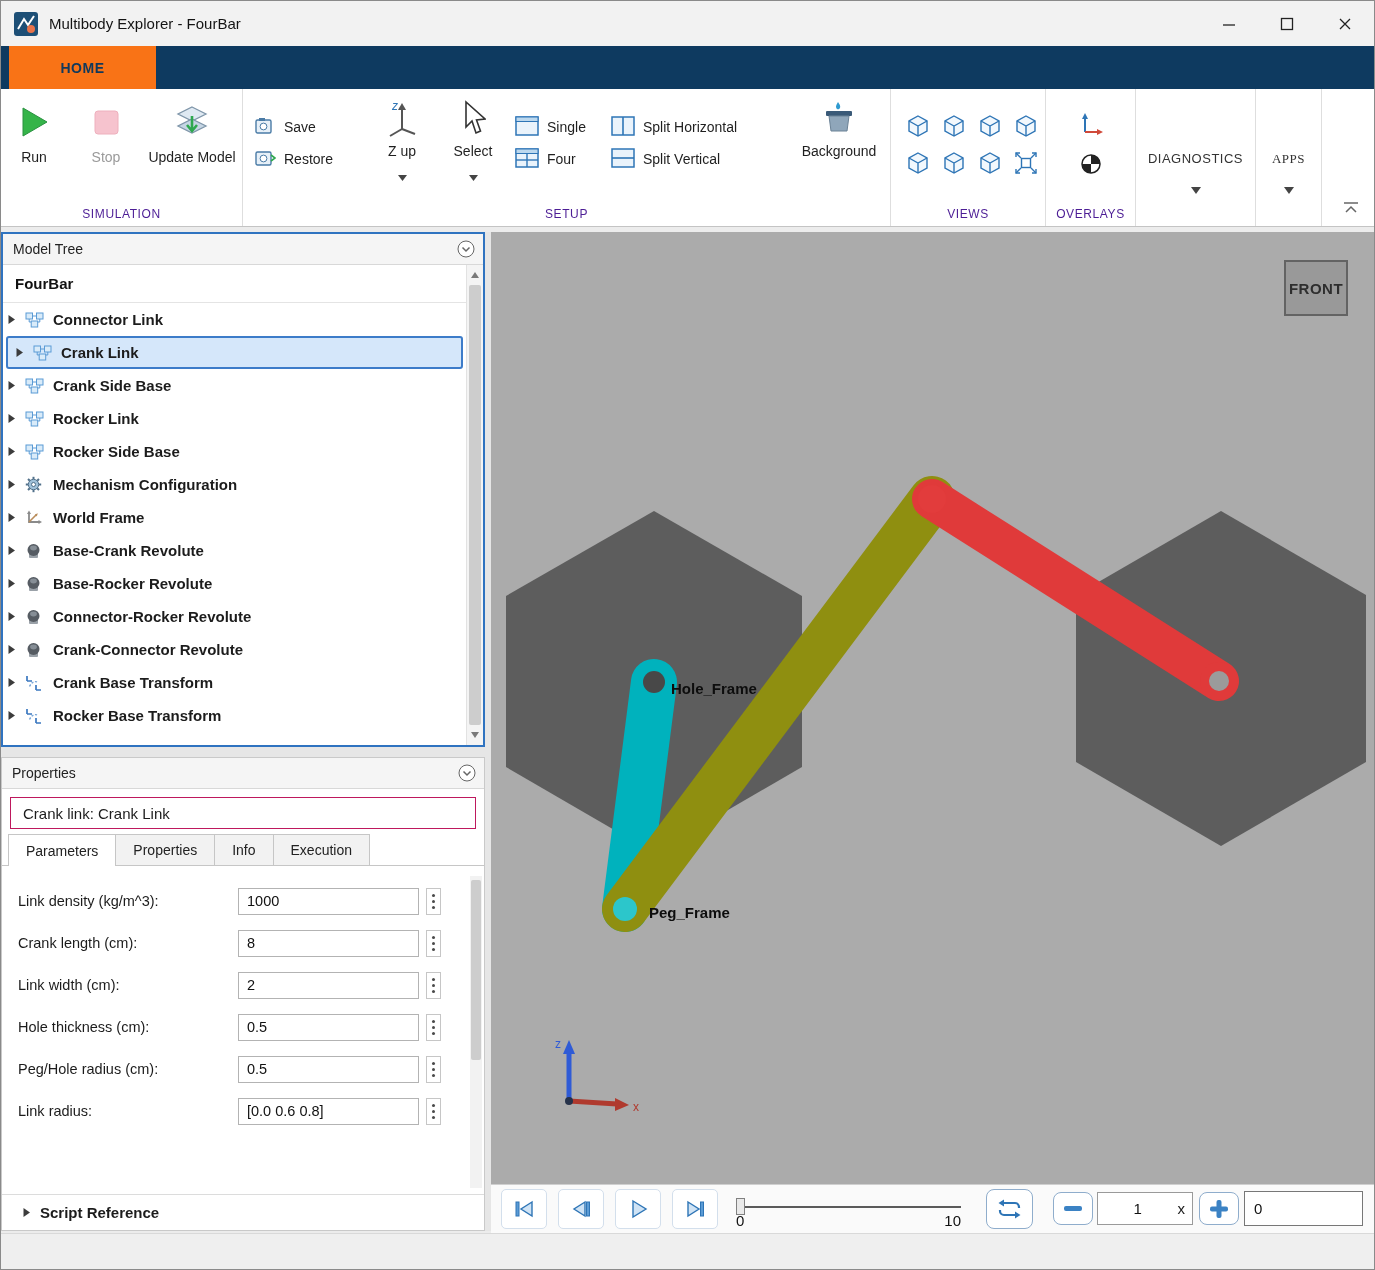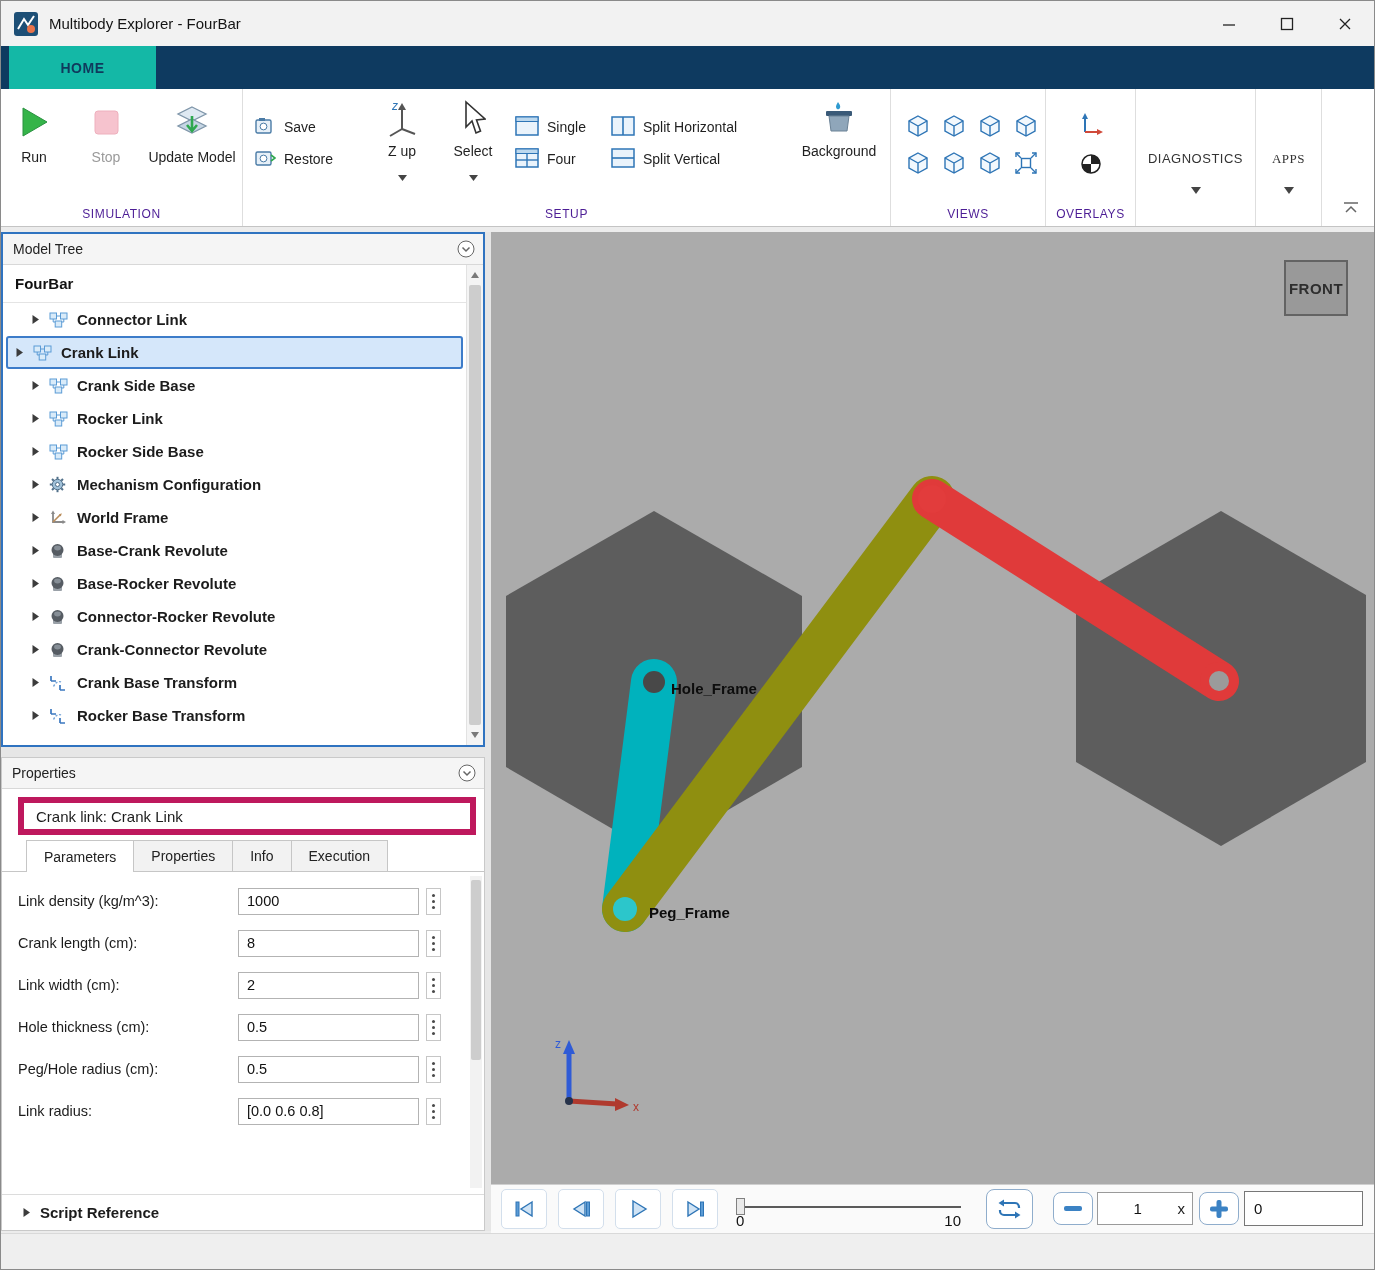--- a/index.html
+++ b/index.html
@@ -9,21 +9,21 @@
 
   
   .titlebar{position:absolute;left:0;top:0;right:0;height:45px;background:#f2f2f2;display:flex;align-items:center;padding-left:12px;}
   .app-icon{width:26px;height:26px;margin-right:10px;display:inline-flex;}
   .title-text{font-size:15px;color:#141414;}
   .win-controls{position:absolute;right:0;top:0;height:45px;display:flex;}
   .win-btn{width:58px;height:45px;display:flex;align-items:center;justify-content:center;}
 
   
   .tabband{position:absolute;left:0;top:45px;right:0;height:43px;background:#0e3a60;}
-  .home-tab{position:absolute;left:8px;top:0;width:147px;height:43px;background:#14b8a6;color:#10395c;font-weight:bold;font-size:14px;display:flex;align-items:center;justify-content:center;letter-spacing:.5px;}
+  .home-tab{position:absolute;left:8px;top:0;width:147px;height:43px;background:#f97316;color:#10395c;font-weight:bold;font-size:14px;display:flex;align-items:center;justify-content:center;letter-spacing:.5px;}
 
   
   .ribbon{position:absolute;left:0;top:88px;right:0;height:138px;background:#fff;border-bottom:1px solid #c4c4c4;}
   .rsec{position:absolute;top:0;height:100%;border-right:1px solid #dedede;}
   .rsec-label{position:absolute;bottom:5px;left:0;right:0;text-align:center;font-size:12px;color:#4c1d95;letter-spacing:.6px;}
   .sec-sim{left:0;width:242px;}
   .sec-setup{left:242px;width:648px;}
   .sec-views{left:890px;width:155px;}
   .sec-overlays{left:1045px;width:90px;}
   .sec-diag{left:1135px;width:120px;}
@@ -42,35 +42,35 @@
   .menu-caret{position:absolute;top:98px;left:0;right:0;display:flex;justify-content:center;}
   .ribbon-collapse{position:absolute;right:14px;bottom:8px;}
 
   
   .left-panel{position:absolute;left:0;top:231px;width:484px;bottom:38px;border-radius:20px;}
   .model-tree-panel{position:absolute;left:0;top:0;right:0;height:515px;background:#fff;border:2px solid #2f73c0;}
   .panel-header{height:31px;background:#f5f5f5;border-bottom:1px solid #d8d8d8;display:flex;align-items:center;padding:0 8px 0 10px;font-size:14px;color:#222;}
   .panel-header .hdr-btn{margin-left:auto;display:flex;}
   .mt-root{position:absolute;left:0;top:31px;right:17px;height:38px;display:flex;align-items:center;padding-left:12px;font-size:15px;font-weight:bold;color:#111;border-bottom:1px solid #e4e4e4;background:#fff;}
   .tree-list{position:absolute;left:0;top:69px;right:17px;bottom:0;background:#fff;overflow:hidden;}
-  .tree-row{display:flex;align-items:center;height:33px;padding-left:28px;gap:9px;}
+  .tree-row{display:flex;align-items:center;height:33px;padding-left:4px;gap:9px;}
   .tree-row.selected{background:#d5e7fa;border:2px solid #3d7cc9;border-radius:3px;margin:0 3px;padding-left:7px;}
   .tree-arrow{width:9px;display:flex;}
   .tree-icon{width:19px;display:flex;}
   .tree-label{font-size:15px;font-weight:600;color:#1c1c1c;white-space:nowrap;}
   .tree-sb{position:absolute;top:31px;right:0;width:17px;bottom:0;background:#f4f4f4;border-left:1px solid #e2e2e2;}
   .sb-arrow{position:absolute;left:0;right:0;height:16px;display:flex;align-items:center;justify-content:center;}
   .sb-up{top:2px;} .sb-down{bottom:2px;}
   .sb-thumb{position:absolute;left:2px;right:2px;top:20px;bottom:20px;background:#cdcdcd;border-radius:2px;}
   .panel-splitter{position:absolute;left:0;right:0;top:515px;height:10px;background:#e6e6e6;}
 
   
   .props-panel{position:absolute;left:0;top:525px;right:0;bottom:0;background:#fff;border:1px solid #c9c9c9;}
-  .pp-title{margin:8px 8px 6px 16px;height:38px;border:6px solid #be185d;display:flex;align-items:center;padding-left:12px;font-size:15px;color:#1c1c1c;background:#fff;}
-  .ptabs{display:flex;height:31px;border-bottom:1px solid #c6c6c6;padding-left:24px;align-items:flex-end;}
+  .pp-title{margin:8px 8px 6px 8px;height:32px;border:1px solid #be185d;display:flex;align-items:center;padding-left:12px;font-size:15px;color:#1c1c1c;background:#fff;}
+  .ptabs{display:flex;height:31px;border-bottom:1px solid #c6c6c6;padding-left:6px;align-items:flex-end;}
   .ptab{height:31px;display:flex;align-items:center;padding:0 17px;font-size:14px;color:#222;background:#f2f2f2;border:1px solid #c6c6c6;border-bottom:none;margin-right:-1px;}
   .ptab.active{background:#fff;height:32px;margin-bottom:-1px;}
   .fields{position:absolute;left:0;top:114px;right:16px;padding-top:8px;}
   .prop-row{display:flex;align-items:center;height:42px;padding-left:16px;}
   .prop-label{width:220px;font-size:14.5px;color:#1c1c1c;}
   .prop-input{width:181px;height:27px;border:1px solid #b3b3b3;background:#fff;display:flex;align-items:center;padding-left:8px;font-size:14.5px;color:#111;}
   .kebab{width:15px;height:27px;border:1px solid #c6c6c6;margin-left:7px;display:flex;align-items:center;justify-content:center;background:#fff;}
   .kebab i{width:3px;height:3px;border-radius:50%;background:#4a4a4a;box-shadow:0 -6px 0 #4a4a4a,0 6px 0 #4a4a4a;display:block;}
   .pp-sb{position:absolute;right:2px;top:118px;width:12px;bottom:42px;background:#f2f2f2;}
   .pp-sb .sb-thumb{top:4px;height:180px;bottom:auto;left:1px;right:1px;}

